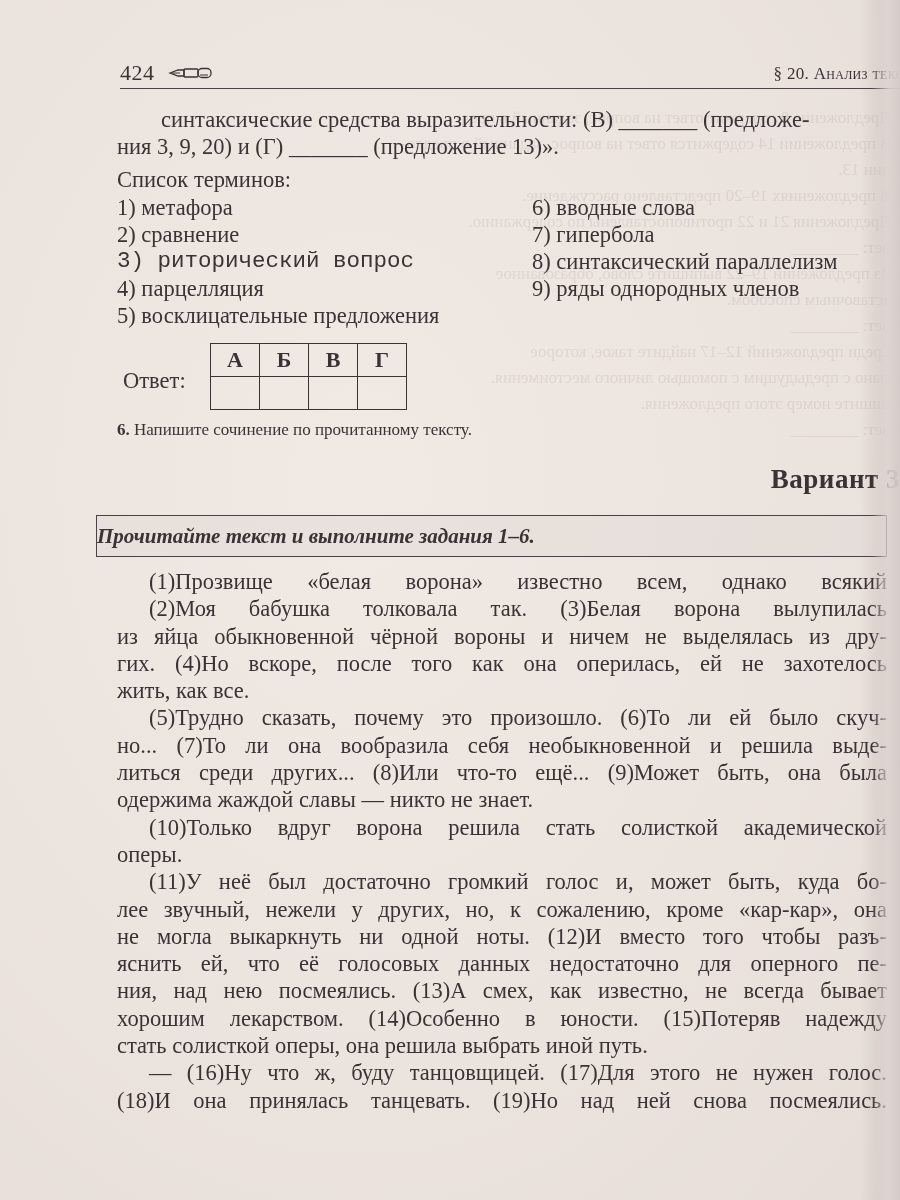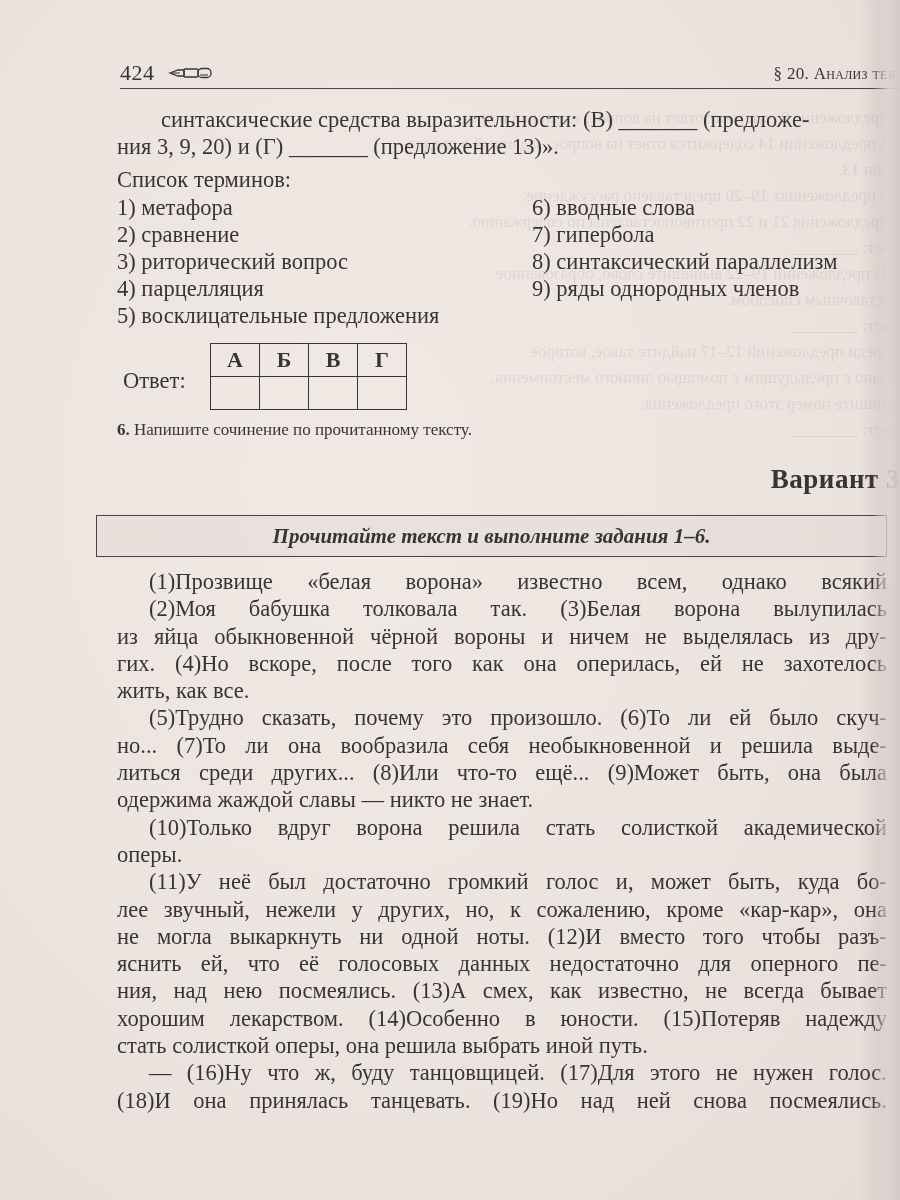--- a/index.html
+++ b/index.html
@@ -109,21 +109,21 @@
     .instruction-box {
       position: absolute;
       left: 96px; top: 515px;
       width: 789px; height: 40px;
       border: 1.5px solid #4a4244;
       background: rgba(220,212,208,0.35);
     }
     .instruction-text {
       position: absolute;
       left: 0; width: 789px; top: 8px;
-      text-align: center;
+      text-align: left;
       font-size: 21px;
       font-weight: bold;
       font-style: italic;
     }
     .story {
       position: absolute;
       left: 117px; top: 568px;
       width: 770px;
       font-size: 22.5px;
       line-height: 27.3px;
@@ -183,21 +183,21 @@
 
   <div class="text-block" style="left:117px; top:106px;">
     <div class="line" style="top:0; left:0;margin-left:44px;">синтаксические средства выразительности: (В) _______ (предложе-</div>
     <div class="line" style="top:27px; left:0;">ния 3, 9, 20) и (Г) _______ (предложение 13)».</div>
     <div class="line" style="top:60px; left:0;">Список терминов:</div>
   </div>
 
   <div class="text-block" style="left:117px; top:194px; width:780px;">
     <div class="line" style="top:0; left:0;">1) метафора</div>
     <div class="line" style="top:27px; left:0;">2) сравнение</div>
-    <div class="line" style="top:54px; left:0;">3) риторический вопрос</div>
+    <div class="line" style="top:54px; left:0;font-family:Liberation Mono, monospace;">3) риторический вопрос</div>
     <div class="line" style="top:81px; left:0;">4) парцелляция</div>
     <div class="line" style="top:108px; left:0;">5) восклицательные предложения</div>
     <div class="line" style="top:0; left:415px;">6) вводные слова</div>
     <div class="line" style="top:27px; left:415px;">7) гипербола</div>
     <div class="line" style="top:54px; left:415px;">8) синтаксический параллелизм</div>
     <div class="line" style="top:81px; left:415px;">9) ряды однородных членов</div>
   </div>
 
   <div class="answer-label">Ответ:</div>
   <table class="answer">

